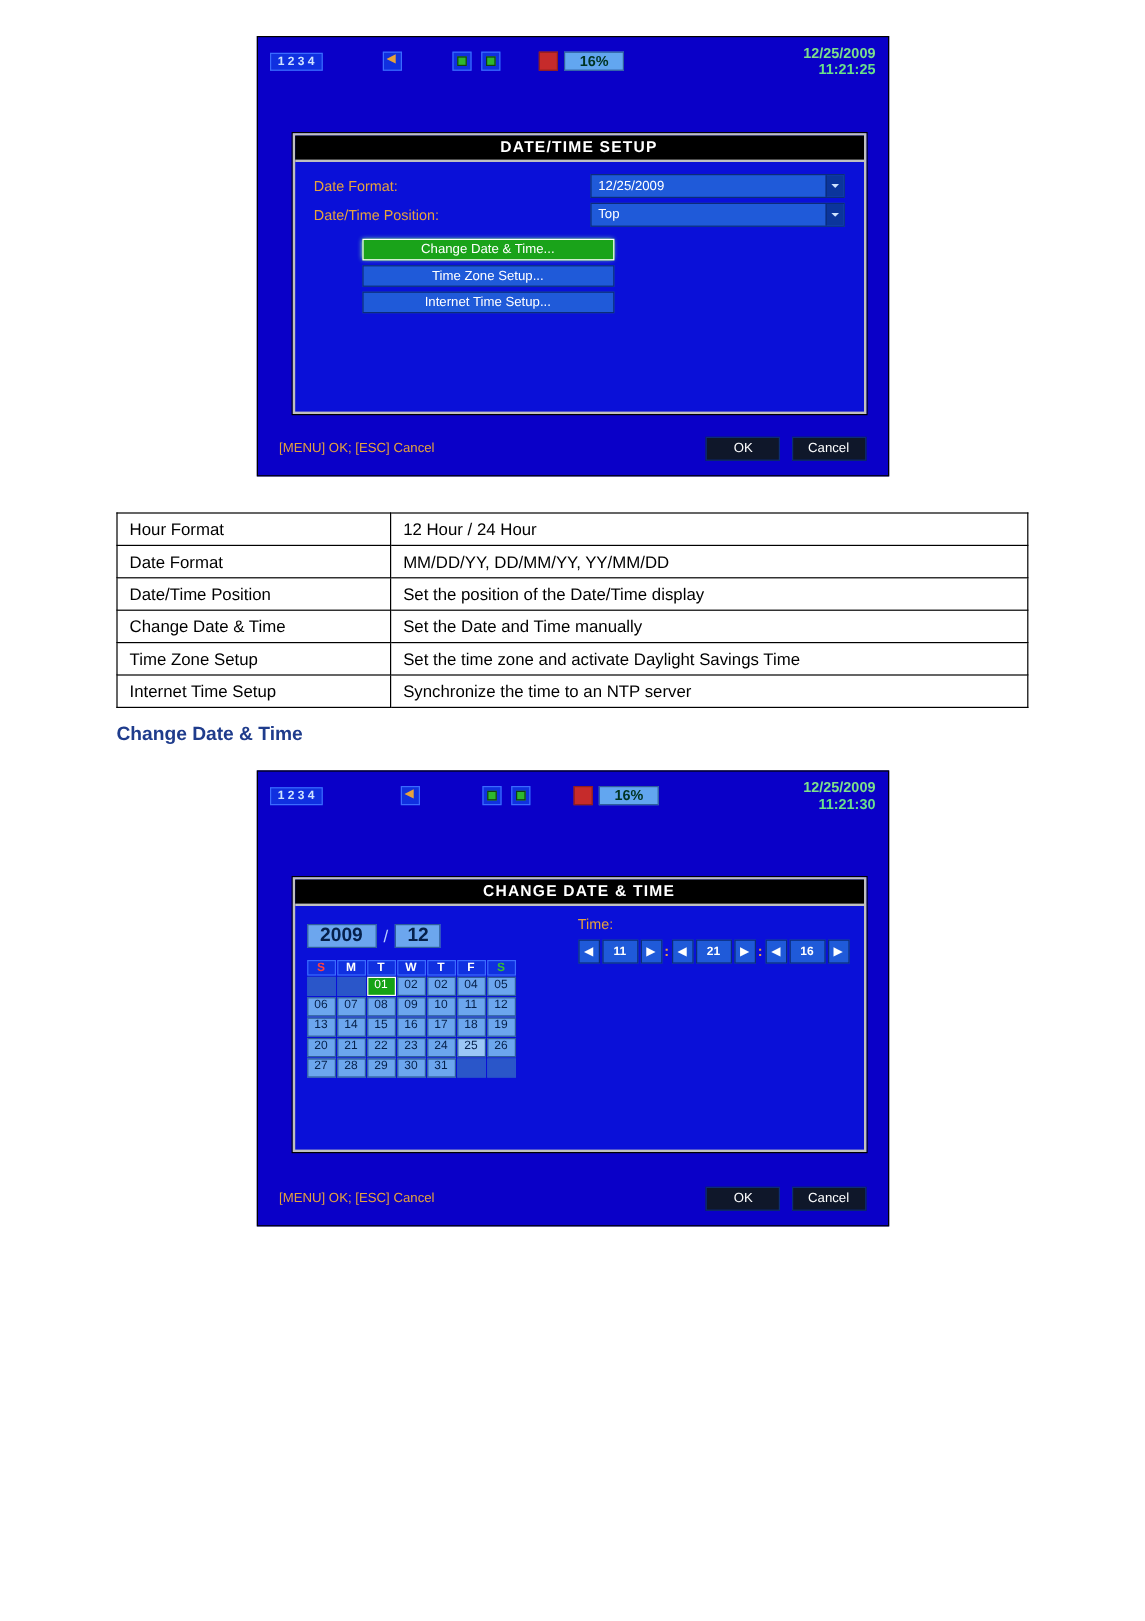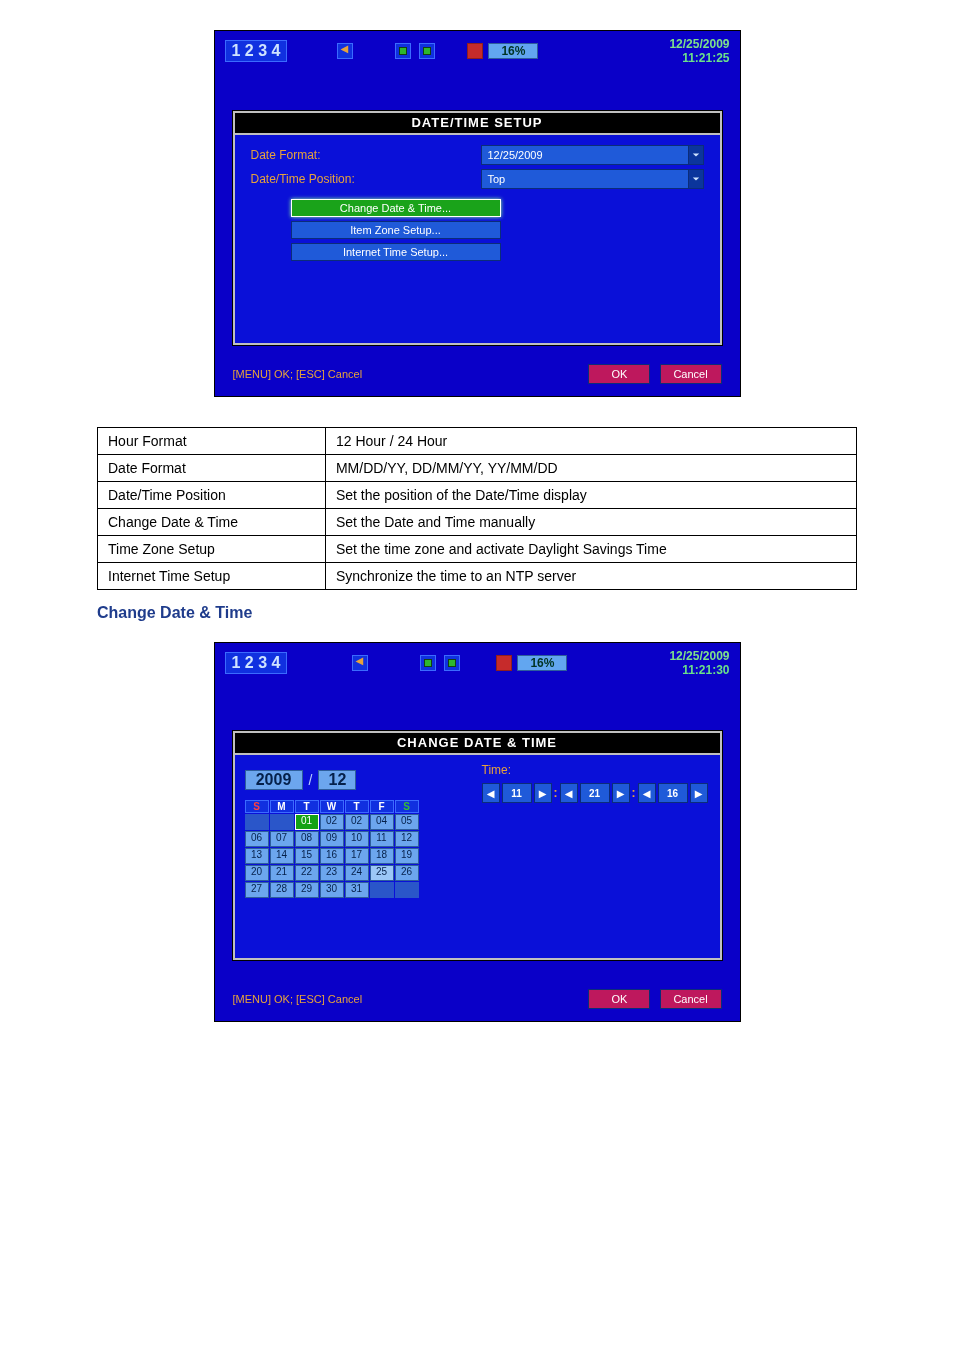--- a/index.html
+++ b/index.html
@@ -31,37 +31,37 @@
     gap: 4px;
   }
   .chan {
     display: inline-flex;
     align-items: center;
     justify-content: center;
     background: #1030e0;
     border: 1px solid #3b6bff;
     color: #cfe3ff;
     font-weight: bold;
-    font-size: 16px;
+    font-size: 10px;
     padding: 1px 6px 1px 6px;
   }
   .status-ico {
     display:inline-block; width:14px; height:14px; border:1px solid #3b6bff; background:#1030e0; margin:0 2px;
   }
   .spk { position:relative; }
   .spk::after{content:"◀"; position:absolute; left:2px; top:-1px; color:#e6a23c; font-size:10px;}
   .camicon{position:relative;}
   .camicon::after{content:"";position:absolute;left:3px;top:3px;width:6px;height:6px;background:#2eb82e;border:1px solid #124012;}
   .redbox{display:inline-block;width:14px;height:14px;background:#c62b2b;border:1px solid #8e1f1f;margin-left:2px;}
   .pctbox{display:inline-flex;align-items:center;justify-content:center;background:#62a6f0;color:#032;font-size:12px;border:1px solid #2e5e9c;width:48px;height:14px;margin-left:1px;font-weight:bold;}
   .dt-right{margin-left:auto;color:#7ee08a;text-align:right;font-weight:bold;font-size:12px;line-height:14px;}
   .dt-right .d2{color:#6be08a;}
   .panel {
     position:absolute;
-    left:18px; right:18px;
+    left:29px; right:18px;
     background:#0a10d8;
     border:2px solid #c0c0c0;
     box-shadow: 0 0 0 1px #000;
   }
   .panel-title{
     text-align:center; font-weight:bold; color:#fff; background:#000;
     padding:2px 0 3px 0; font-size:13px; letter-spacing:1px;
     border-bottom:2px solid #c0c0c0;
   }
   .form-rows{padding:10px 16px 4px 16px;font-size:12px;}
@@ -88,21 +88,21 @@
     box-sizing:border-box;
   }
   .wide-btn.sel{background:#1aa31a;border:1px solid #fff;box-shadow:0 0 4px #93ff93;}
   .footer {
     position:absolute; left:18px; right:18px; bottom:12px;
     display:flex; align-items:center; justify-content:space-between;
     color:#e6a23c; font-size:11px;
   }
   .foot-btns .btn{
     display:inline-flex;align-items:center;justify-content:center;
-    width:60px;height:18px;background:#be185d;border:1px solid #0b2c7a;color:#fff;
+    width:60px;height:18px;background:#0f172a;border:1px solid #0b2c7a;color:#fff;
     margin-left:6px;font-size:11px;
   }
   
   .desc-table{
     width:760px;margin:30px auto 10px auto;border-collapse:collapse;font-size:14px;color:#000;
   }
   .desc-table th, .desc-table td{border:1px solid #000;padding:5px 10px;text-align:left;}
   .desc-table th{background:#d3d3d3;font-weight:bold;}
   .section-head{
     width:760px;margin:14px auto 0 auto;font-size:16px;font-weight:bold;color:#1f3c8c;
@@ -177,21 +177,21 @@
             <span>Top</span>
             <span class="arr">
                 <svg viewBox="0 0 10 10">
                   <path d="M1 3 L5 7 L9 3 Z" fill="#cfe3ff"></path>
                 </svg>
               </span>
           </div>
         </div>
         <div class="btn-list">
           <div class="wide-btn sel">Change Date &amp; Time...</div>
-          <div class="wide-btn">Item Zone Setup...</div>
+          <div class="wide-btn">Time Zone Setup...</div>
           <div class="wide-btn">Internet Time Setup...</div>
         </div>
       </div>
     </div>
 
     <div class="footer">
       <span>[MENU] OK; [ESC] Cancel</span>
       <span class="foot-btns">
         <span class="btn">OK</span>
         <span class="btn">Cancel</span>

